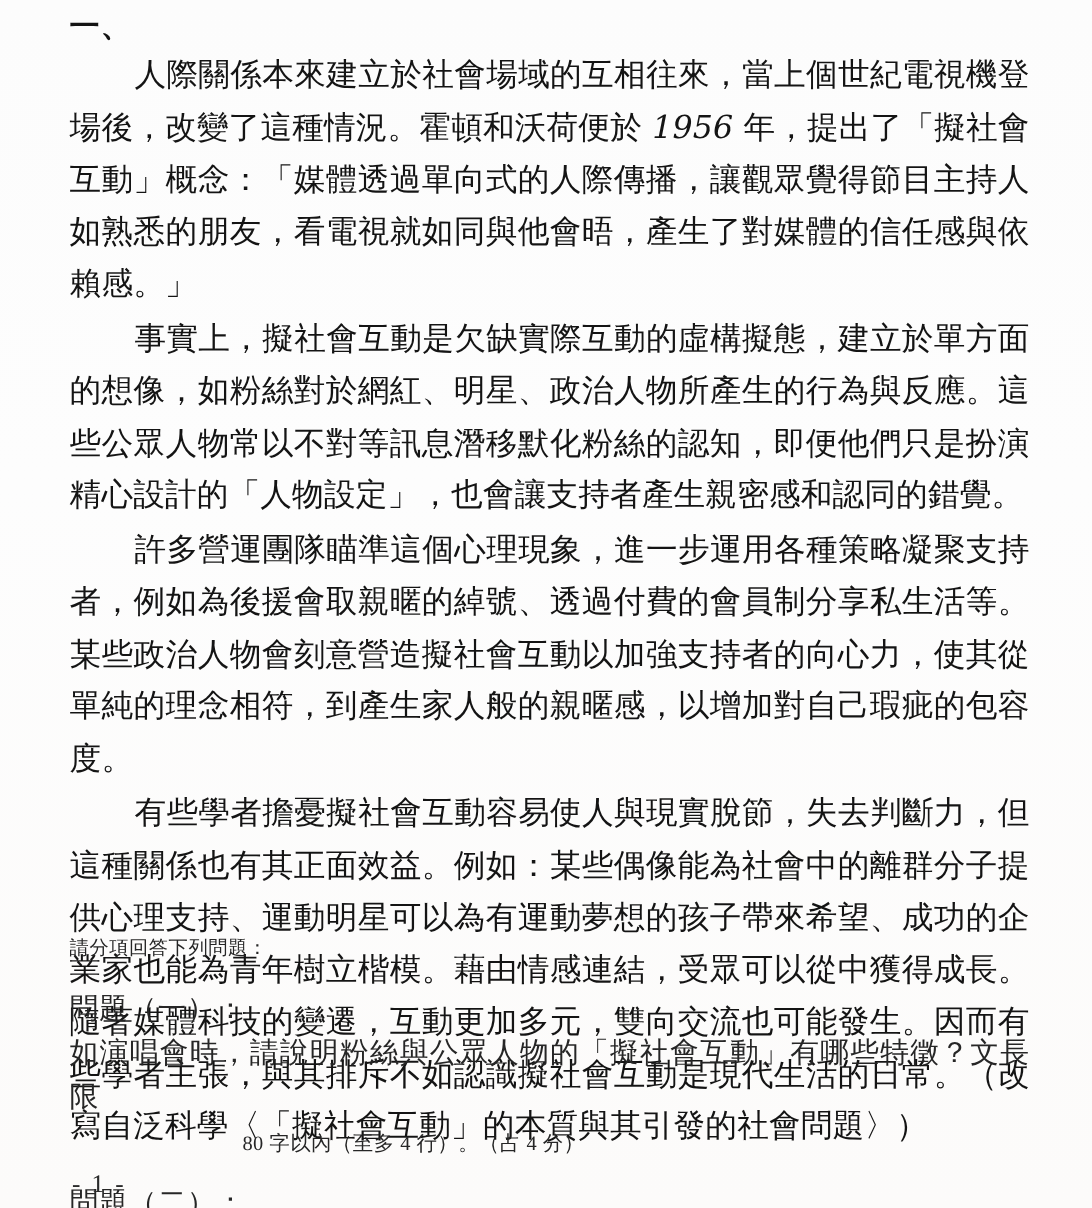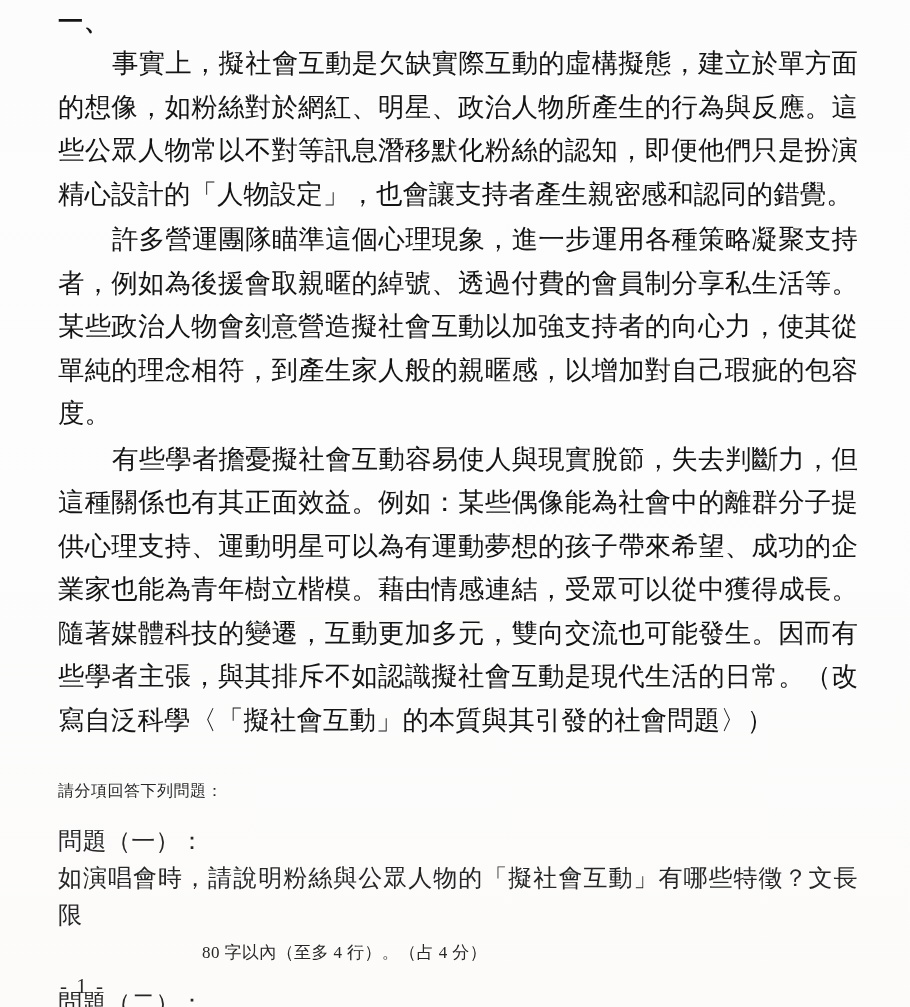--- a/index.html
+++ b/index.html
@@ -126,20 +126,21 @@
   }
 </style>
 </head>
 <body>
 
 <div class="page">
 
   <div class="passage">
     <div class="section-num">一、</div>
 
+    <p class="body-para">人際關係本來建立於社會場域的互相往來，當上個世紀電視機登場後，改變了這種情況。霍頓和沃荷便於 1956 年，提出了「擬社會互動」概念：「媒體透過單向式的人際傳播，讓觀眾覺得節目主持人如熟悉的朋友，看電視就如同與他會晤，產生了對媒體的信任感與依賴感。」</p>
     <p class="body-para">事實上，擬社會互動是欠缺實際互動的虛構擬態，建立於單方面的想像，如粉絲對於網紅、明星、政治人物所產生的行為與反應。這些公眾人物常以不對等訊息潛移默化粉絲的認知，即便他們只是扮演精心設計的「人物設定」，也會讓支持者產生親密感和認同的錯覺。</p>
     <p class="body-para">許多營運團隊瞄準這個心理現象，進一步運用各種策略凝聚支持者，例如為後援會取親暱的綽號、透過付費的會員制分享私生活等。某些政治人物會刻意營造擬社會互動以加強支持者的向心力，使其從單純的理念相符，到產生家人般的親暱感，以增加對自己瑕疵的包容度。</p>
     <p class="body-para">有些學者擔憂擬社會互動容易使人與現實脫節，失去判斷力，但這種關係也有其正面效益。例如：某些偶像能為社會中的離群分子提供心理支持、運動明星可以為有運動夢想的孩子帶來希望、成功的企業家也能為青年樹立楷模。藉由情感連結，受眾可以從中獲得成長。隨著媒體科技的變遷，互動更加多元，雙向交流也可能發生。因而有些學者主張，與其排斥不如認識擬社會互動是現代生活的日常。（改寫自泛科學〈「擬社會互動」的本質與其引發的社會問題〉）</p>
   </div>
 
   <div class="questions">
     <div class="q-lead">請分項回答下列問題：</div>
 
     <div class="q-block">
       <div class="q-line">

